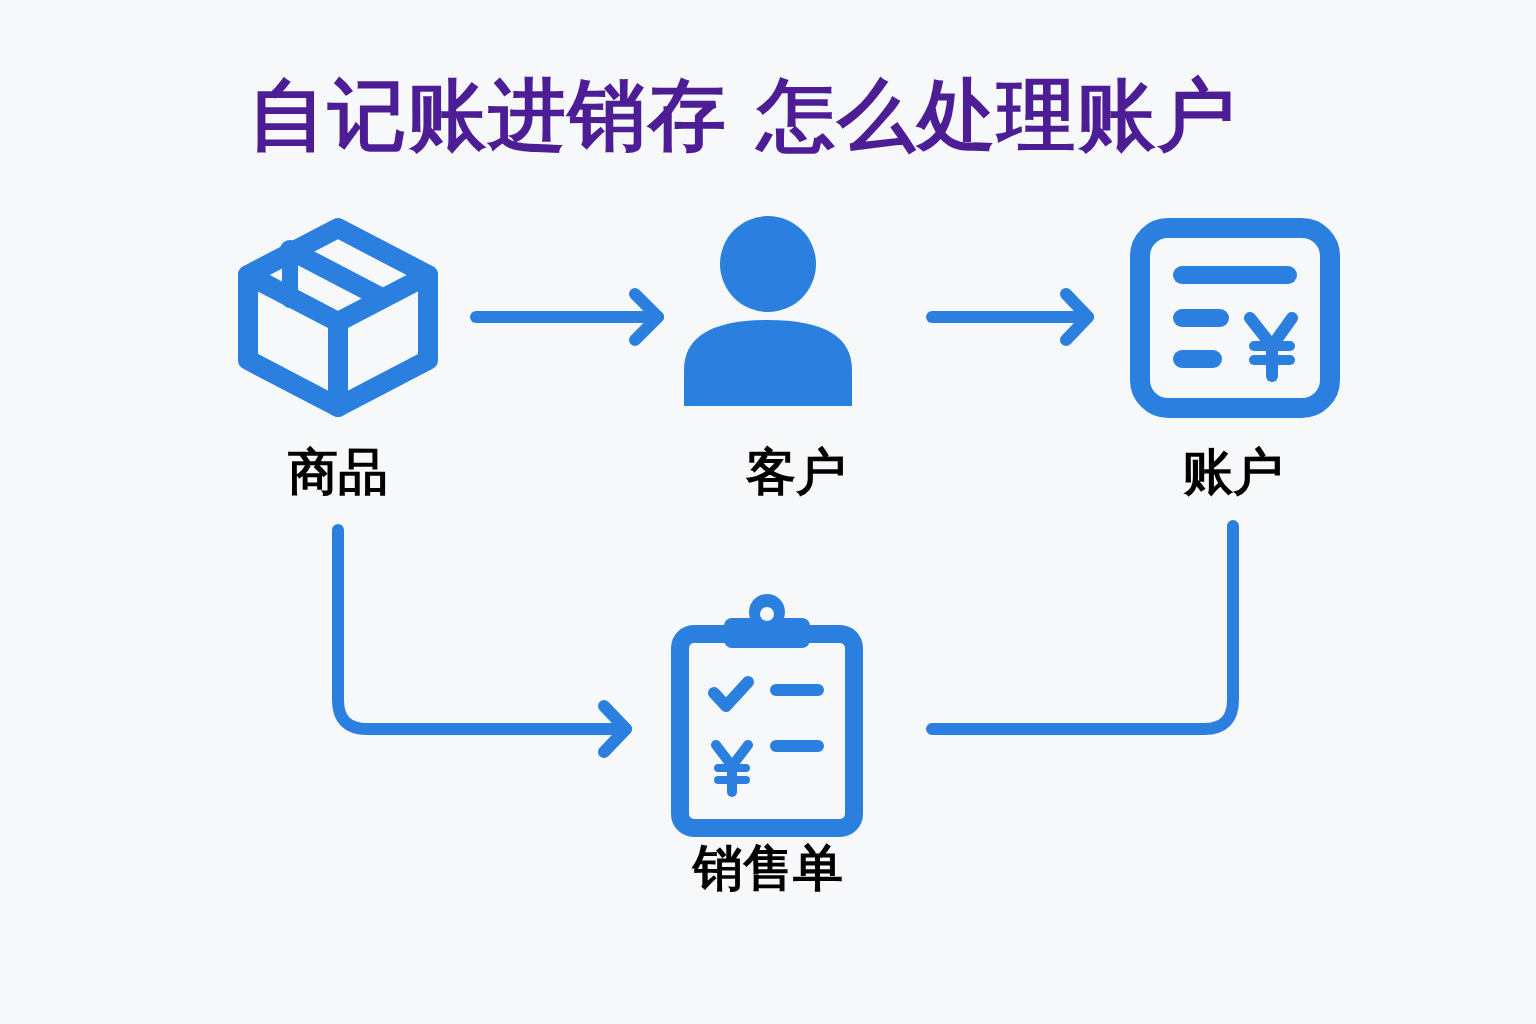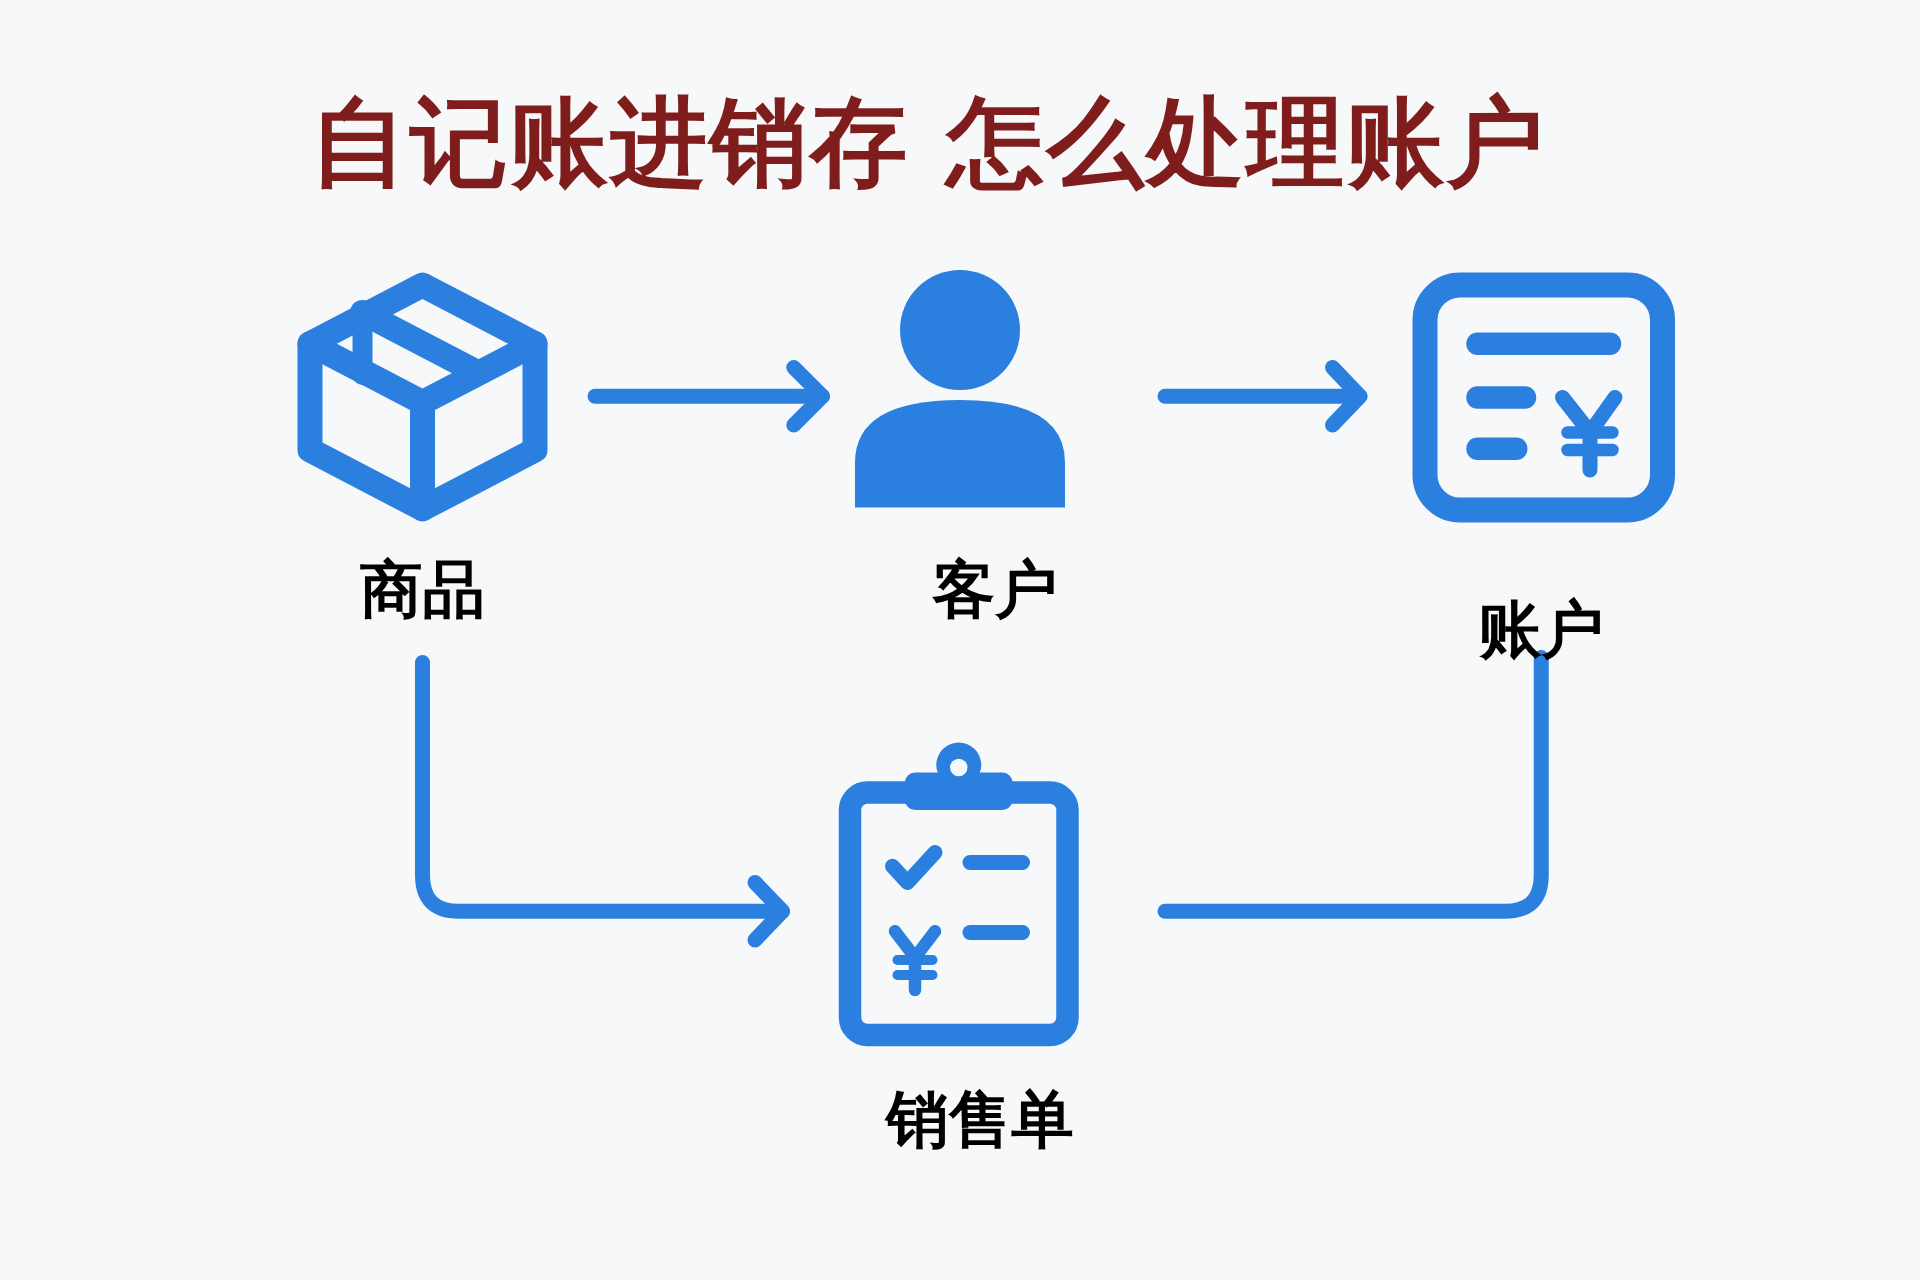--- a/index.html
+++ b/index.html
@@ -1,18 +1,18 @@
 <!DOCTYPE html>
 <html><head>
 <meta charset="utf-8">
 <style>
   html, body { margin:0; padding:0; }
   body { width:1536px; height:1024px; background:#f7f8f9; position:relative; overflow:hidden;
          font-family:"DejaVu Sans", sans-serif; }
-  .title { position:absolute; left:248px; top:70px; font-size:78px; font-weight:bold; color:#7f1d1d;
+  .title { position:absolute; left:248px; top:70px; font-size:78px; font-weight:bold; color:#4c1d95;
            letter-spacing:2px; white-space:nowrap; line-height:90px; }
   .label { position:absolute; font-size:50px; font-weight:bold; color:#000000; white-space:nowrap;
            transform:translateX(-50%); line-height:60px; }
   svg.canvas { position:absolute; left:0; top:0; }
 </style>
 </head>
 <body>
 
 <div class="title">自记账进销存 怎么处理账户</div>
 
@@ -73,14 +73,14 @@
   </g>
 
   <g fill="#2a7fdf">
     <ellipse cx="768" cy="264" rx="48" ry="48"></ellipse>
     <path d="M684 406 L684 370 Q684 320 768 320 Q852 320 852 370 L852 406 Z"></path>
   </g>
 </svg>
 
 <div class="label" style="left:338px; top:442px;">商品</div>
 <div class="label" style="left:768px; top:442px;margin-left:28px;">客户</div>
-<div class="label" style="left:1233px; top:442px;margin-top:32px;">账户</div>
-<div class="label" style="left:768px; top:866px;margin-left:16px;">销售单</div>
+<div class="label" style="left:1233px; top:442px;">账户</div>
+<div class="label" style="left:768px; top:838px;">销售单</div>
 
 </body></html>

